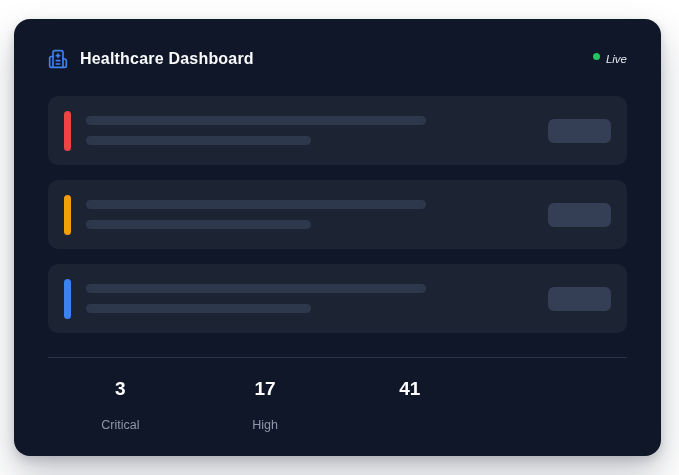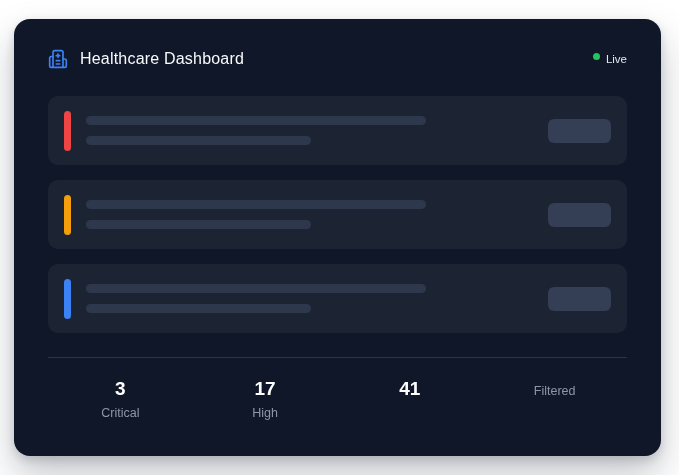--- a/index.html
+++ b/index.html
@@ -25,28 +25,29 @@
     height: 24px;
   }
   .app-icon {
     width: 20px; height: 20px;
     display: inline-flex;
     flex: none;
   }
   .app-title {
     margin-left: 12px;
     font-size: 16px;
-    font-weight: 400;
+    font-weight: 700;
     color: #f8fafc;
     letter-spacing: .2px;
     flex: 1;
   }
   .live-indicator {
     display: flex;
     gap: 6px;
+    font-style: italic;
   }
   .live-dot {
     width: 7px; height: 7px;
     border-radius: 50%;
     flex: none;
   }
   .live-label {
     font-size: 11.5px;
     color: #e2e8f0;
   }
@@ -103,21 +104,21 @@
     display: grid;
     grid-template-columns: repeat(4, 1fr);
   }
   .stat-cell { text-align: center; }
   .stat-value {
     font-size: 19px;
     font-weight: 700;
     color: #ffffff;
   }
   .stat-label {
-    margin-top: 6px;
+    margin-top: 18px;
     font-size: 12.5px;
     color: #8e96a8;
   }
 </style>
 </head>
 <body>
 
 <div class="card">
 
   <div class="card-header">
@@ -175,17 +176,16 @@
       <div class="stat-label">Critical</div>
     </div>
     <div class="stat-cell">
       <div class="stat-value">17</div>
       <div class="stat-label">High</div>
     </div>
     <div class="stat-cell">
       <div class="stat-value">41</div>
     </div>
     <div class="stat-cell">
-      <div class="stat-label">Filtered</div>
     </div>
   </div>
 
 </div>
 
 </body></html>

